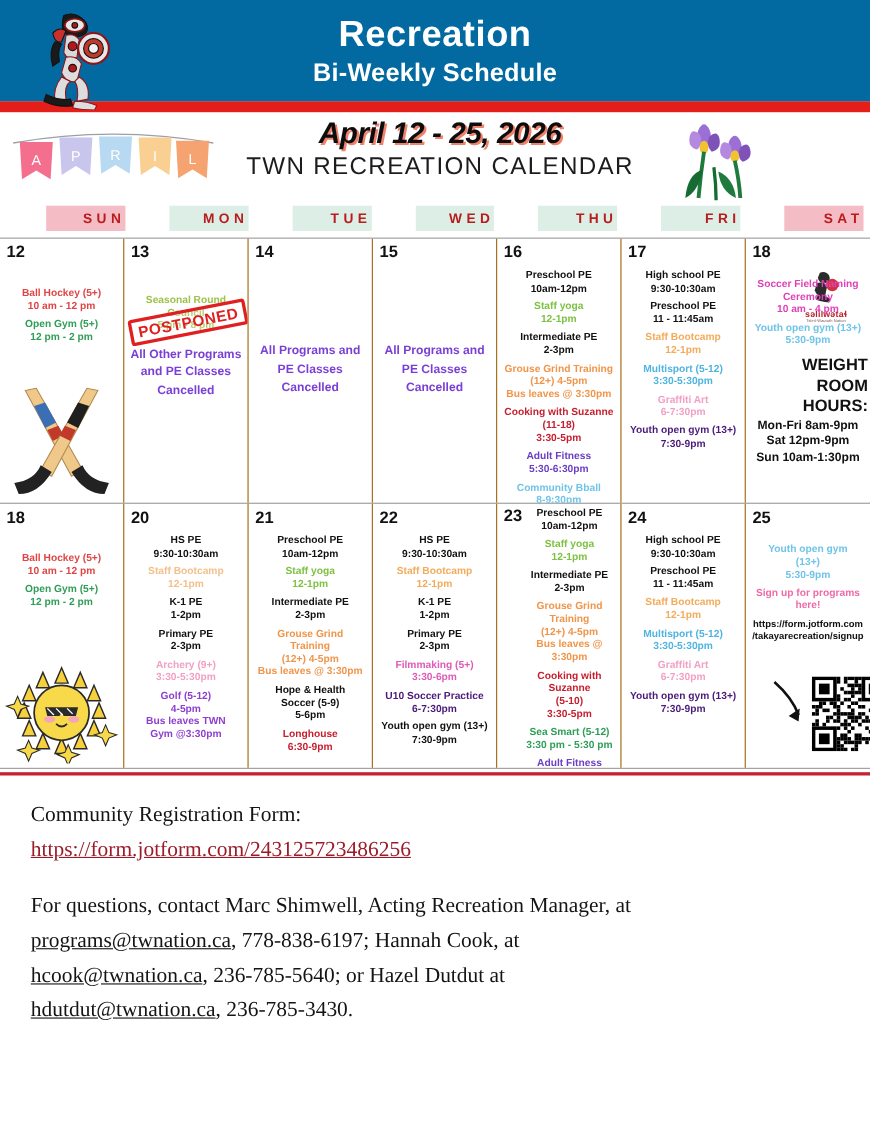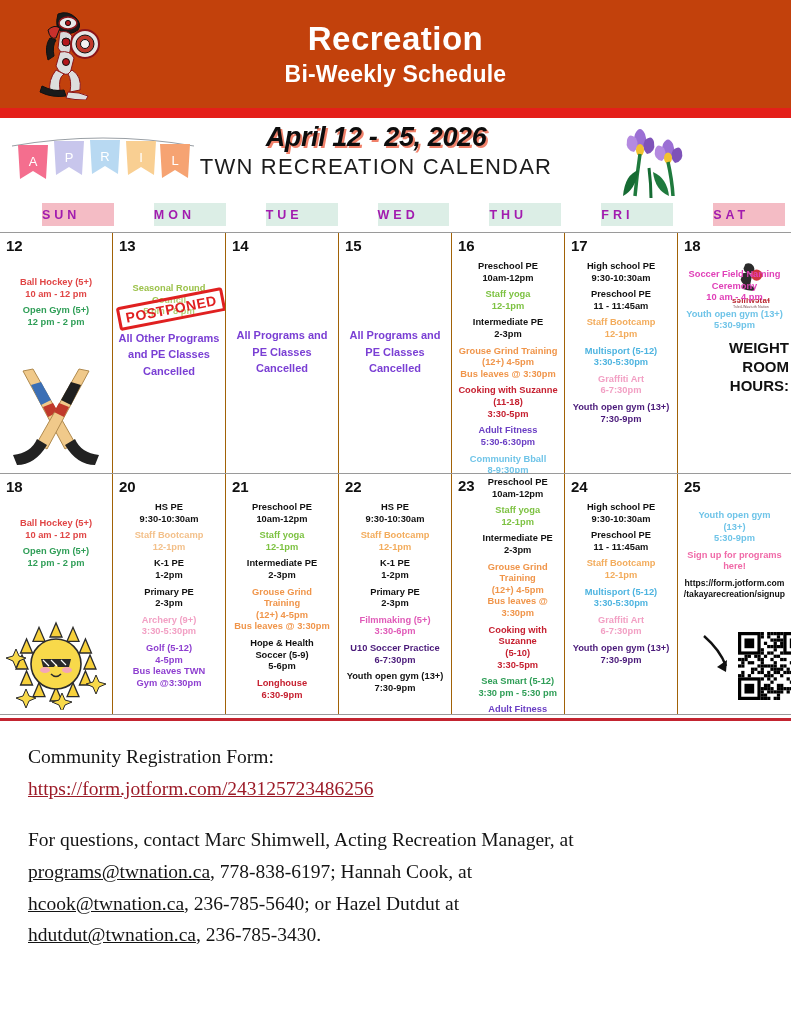--- a/index.html
+++ b/index.html
@@ -6,48 +6,48 @@
   body{
     width:791px;height:1024px;overflow:hidden;
     background:#ffffff;
     font-family:"Liberation Sans", sans-serif;
     -webkit-font-smoothing:antialiased;
   }
   .page{position:relative;width:791px;height:1024px;}
 
   
   .header{
-    position:relative;height:108px;background:#c2410c;
+    position:relative;height:92px;background:#0369a1;
     display:flex;align-items:center;justify-content:center;
   }
   .header-stripe{height:10px;background:#e41f19;}
   .header-titles{text-align:center;color:#fff;line-height:1.05;}
   .header-title{font-size:33px;font-weight:bold;letter-spacing:.5px;}
   .header-sub{font-size:23px;font-weight:bold;margin-top:5px;letter-spacing:.2px;}
   .crest{position:absolute;left:30px;top:8px;width:74px;height:92px;}
 
   
   .titleband{position:relative;height:85px;}
   .bunting{position:absolute;left:8px;top:14px;width:190px;height:62px;}
-  .title-center{position:absolute;left:181px;top:4px;width:390px;text-align:center;}
+  .title-center{position:absolute;left:205px;top:4px;width:390px;text-align:center;}
   .cal-dates{
     font-size:27px;font-weight:bold;font-style:italic;color:#0d0d0d;
     letter-spacing:-.4px;text-shadow:2px 2px 0 #f0816a;
   }
   .cal-name{font-size:22px;color:#1c1c1c;letter-spacing:1.2px;margin-top:1px;}
   .flowers{position:absolute;left:605px;top:6px;width:90px;height:76px;}
   .nationlogo{position:absolute;left:718px;top:144px;width:66px;height:50px;text-align:center;}
   .nationlogo .nl-word{font-size:8px;font-weight:bold;color:#b8232c;letter-spacing:.2px;}
   .nationlogo .nl-sub{font-size:3.6px;color:#7a4f52;letter-spacing:.1px;}
 
   
   .dayhead{display:grid;grid-template-columns:repeat(7,1fr);gap:4px;padding:0 6px 6px 6px;}
   .dayhead div{
-    text-align:left;font-size:12.5px;font-weight:bold;letter-spacing:4px;
-    color:#a21caf;padding:5px 0 4px 0;margin-left:36px;
+    text-align:right;font-size:12.5px;font-weight:bold;letter-spacing:4px;
+    color:#b91c1c;padding:5px 0 4px 0;margin-left:36px;
   }
   .dh-weekend{background:#f4bcc5;}
   .dh-week{background:#dceee6;}
 
   
   .gridwrap{border-top:1.5px solid #9a9a9a;}
   .week{display:grid;grid-template-columns:repeat(7,1fr);border-bottom:1.5px solid #9a9a9a;}
   .cell{
     position:relative;border-right:1px solid #a16207;
     height:240px;padding:4px 2px 2px 2px;box-sizing:border-box;overflow:hidden;
@@ -276,21 +276,25 @@
         <div class="cell"><span class="daynum">18</span><div class="events" style="margin-top:14px">
             <div class="ev" style="color:#e040b8">
               <div>Soccer Field Naming</div>
               <div>Ceremony</div>
               <div>10 am - 4 pm</div>
             </div>
             <div class="ev" style="color:#6fc4e8">
               <div>Youth open gym (13+)</div>
               <div>5:30-9pm</div>
             </div>
-          </div><div class="weight-title">WEIGHT ROOM HOURS:</div></div>
+          </div><div class="weight-title">WEIGHT ROOM HOURS:</div><div class="weight-lines">
+            <div>Mon-Fri 8am-9pm</div>
+            <div>Sat 12pm-9pm</div>
+            <div>Sun 10am-1:30pm</div>
+          </div></div>
       </div>
       <div class="week">
         <div class="cell"><span class="daynum">18</span><div class="events" style="margin-top:22px">
             <div class="ev" style="color:#e04545">
               <div>Ball Hockey (5+)</div>
               <div>10 am - 12 pm</div>
             </div>
             <div class="ev" style="color:#2f9e57">
               <div>Open Gym (5+)</div>
               <div>12 pm - 2 pm</div>

